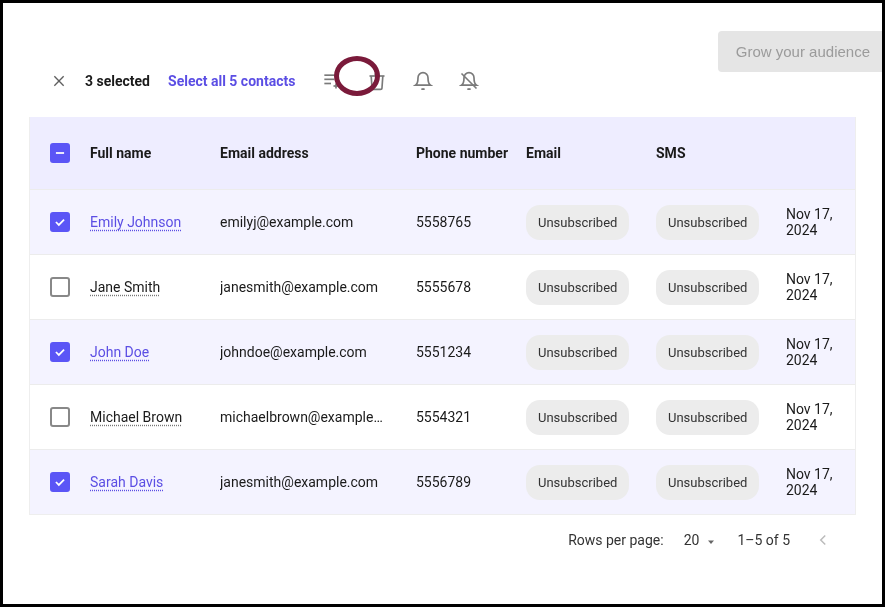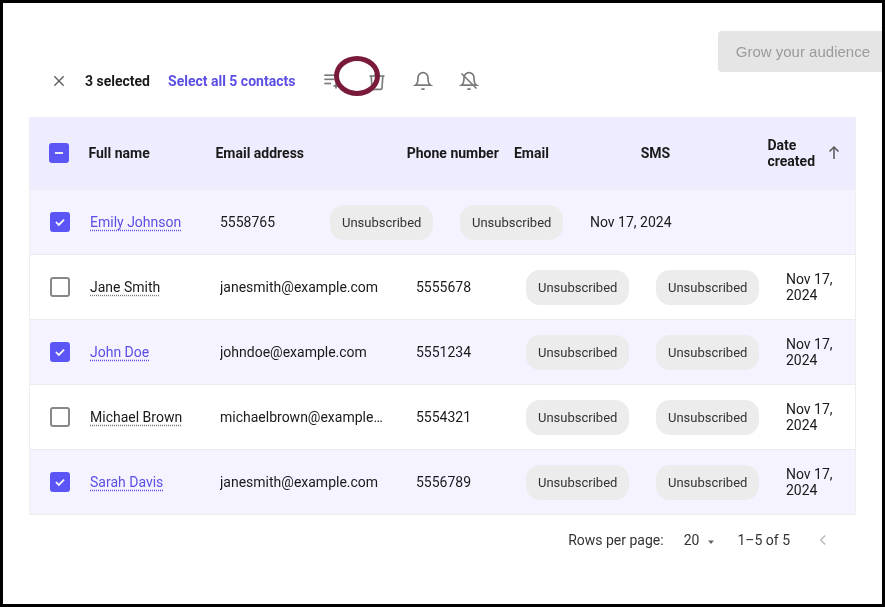--- a/index.html
+++ b/index.html
@@ -188,40 +188,32 @@
           <svg width="14" height="14" viewBox="0 0 24 24" fill="none" stroke="#fff" stroke-width="3">
               <line x1="5" y1="12" x2="19" y2="12"></line>
             </svg>
         </span>
       </div>
       <div class="col-name">Full name</div>
       <div class="col-email">Email address</div>
       <div class="col-phone">Phone number</div>
       <div class="col-emailstatus">Email</div>
       <div class="col-sms">SMS</div>
-      <div class="col-date">
-        <span>Date created</span>
-        <span class="sort-arrow">
-          <svg width="18" height="18" viewBox="0 0 24 24" fill="none" stroke="currentColor" stroke-width="2">
-              <line x1="12" y1="20" x2="12" y2="4"></line>
-              <polyline points="6 10 12 4 18 10"></polyline>
-            </svg>
-        </span>
-      </div>
     </div>
     <div id="tbody">
         <div class="row selected">
           <div class="col-check">
             <span class="checkbox checked">
               <svg width="14" height="14" viewBox="0 0 24 24" fill="none" stroke="#fff" stroke-width="3">
                 <polyline points="5 12 10 17 19 8"></polyline>
               </svg>
             </span>
           </div>
           <div class="col-name"><span class="name-link">Emily Johnson</span></div>
+          <div class="col-email">emilyj@example.com</div>
           <div class="col-phone">5558765</div>
           <div class="col-emailstatus"><span class="badge">Unsubscribed</span></div>
           <div class="col-sms"><span class="badge">Unsubscribed</span></div>
           <div class="col-date">Nov 17, 2024</div>
         </div>
         <div class="row">
           <div class="col-check">
             <span class="checkbox"></span>
           </div>
           <div class="col-name"><span class="name-link">Jane Smith</span></div>

